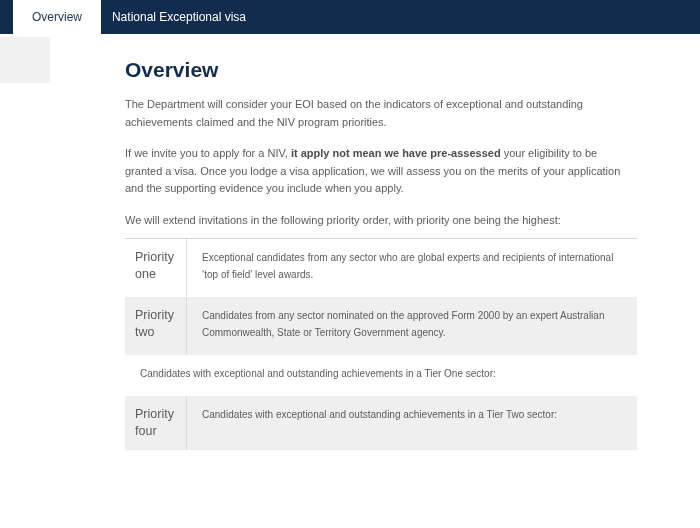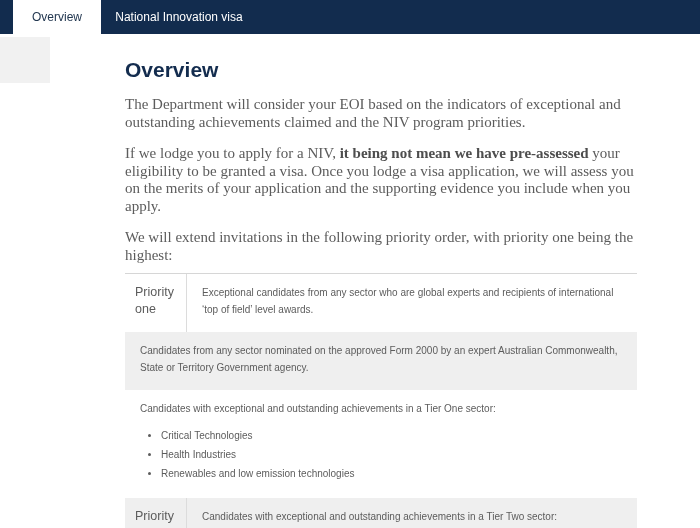--- a/index.html
+++ b/index.html
@@ -44,24 +44,23 @@
     width: 512px;
   }
   h1.page-title {
     margin-top: 24px;
     font-size: 21px;
     font-weight: bold;
     color: #132c4e;
   }
   .content p {
     margin-top: 14px;
-    font-size: 15px;
+    font-size: 11px;
     line-height: 17.5px;
     color: #5c5c5c;
-    font-family: Liberation Serif, serif;
   }
   .content p b { color: #4d4d4d; }
   
   .ptable {
     margin-top: 9px;
     border-top: 1px solid #d6d6d6;
     width: 512px;
   }
   .prow { display: flex; align-items: stretch; justify-content: flex-end; }
   .prow.striped { background: #efefef; }
@@ -84,53 +83,49 @@
     margin-bottom: 2px;
     line-height: 17px;
   }
 </style>
 </head>
 <body>
 
 <div class="tabbar">
   <div class="spacer"></div>
   <div class="tab active">Overview</div>
-  <div class="tab t2">National Innovation visa</div>
+  <div class="tab t2">National Exceptional visa</div>
 </div>
 
 <div class="grey-block"></div>
 
 <div class="content">
   <h1 class="page-title">Overview</h1>
 
   <p>The Department will consider your EOI based on the indicators of exceptional and outstanding achievements claimed and the NIV program priorities.</p>
 
-  <p><span>If we lodge you to apply for a NIV, </span><b>it being not mean we have pre-assessed</b><span> your eligibility to be granted a visa. Once you lodge a visa application, we will assess you on the merits of your application and the supporting evidence you include when you apply.</span></p>
+  <p><span>If we invite you to apply for a NIV, </span><b>it apply not mean we have pre-assessed</b><span> your eligibility to be granted a visa. Once you lodge a visa application, we will assess you on the merits of your application and the supporting evidence you include when you apply.</span></p>
 
   <p>We will extend invitations in the following priority order, with priority one being the highest:</p>
 
   <div class="ptable">
 
     <div class="prow">
       <div class="pcol1">Priority one</div>
       <div class="pcol2">Exceptional candidates from any sector who are global experts and recipients of international ‘top of field’ level awards.</div>
     </div>
 
     <div class="prow striped">
+      <div class="pcol1">Priority two</div>
       <div class="pcol2">Candidates from any sector nominated on the approved Form 2000 by an expert Australian Commonwealth, State or Territory Government agency.</div>
     </div>
 
     <div class="prow">
       <div class="pcol2">
         <span>Candidates with exceptional and outstanding achievements in a Tier One sector:</span>
-        <ul>
-          <li>Critical Technologies</li>
-          <li>Health Industries</li>
-          <li>Renewables and low emission technologies</li>
-        </ul>
       </div>
     </div>
 
     <div class="prow striped">
       <div class="pcol1">Priority four</div>
       <div class="pcol2">
         <span>Candidates with exceptional and outstanding achievements in a Tier Two sector:</span>
         
       </div>
     </div>

